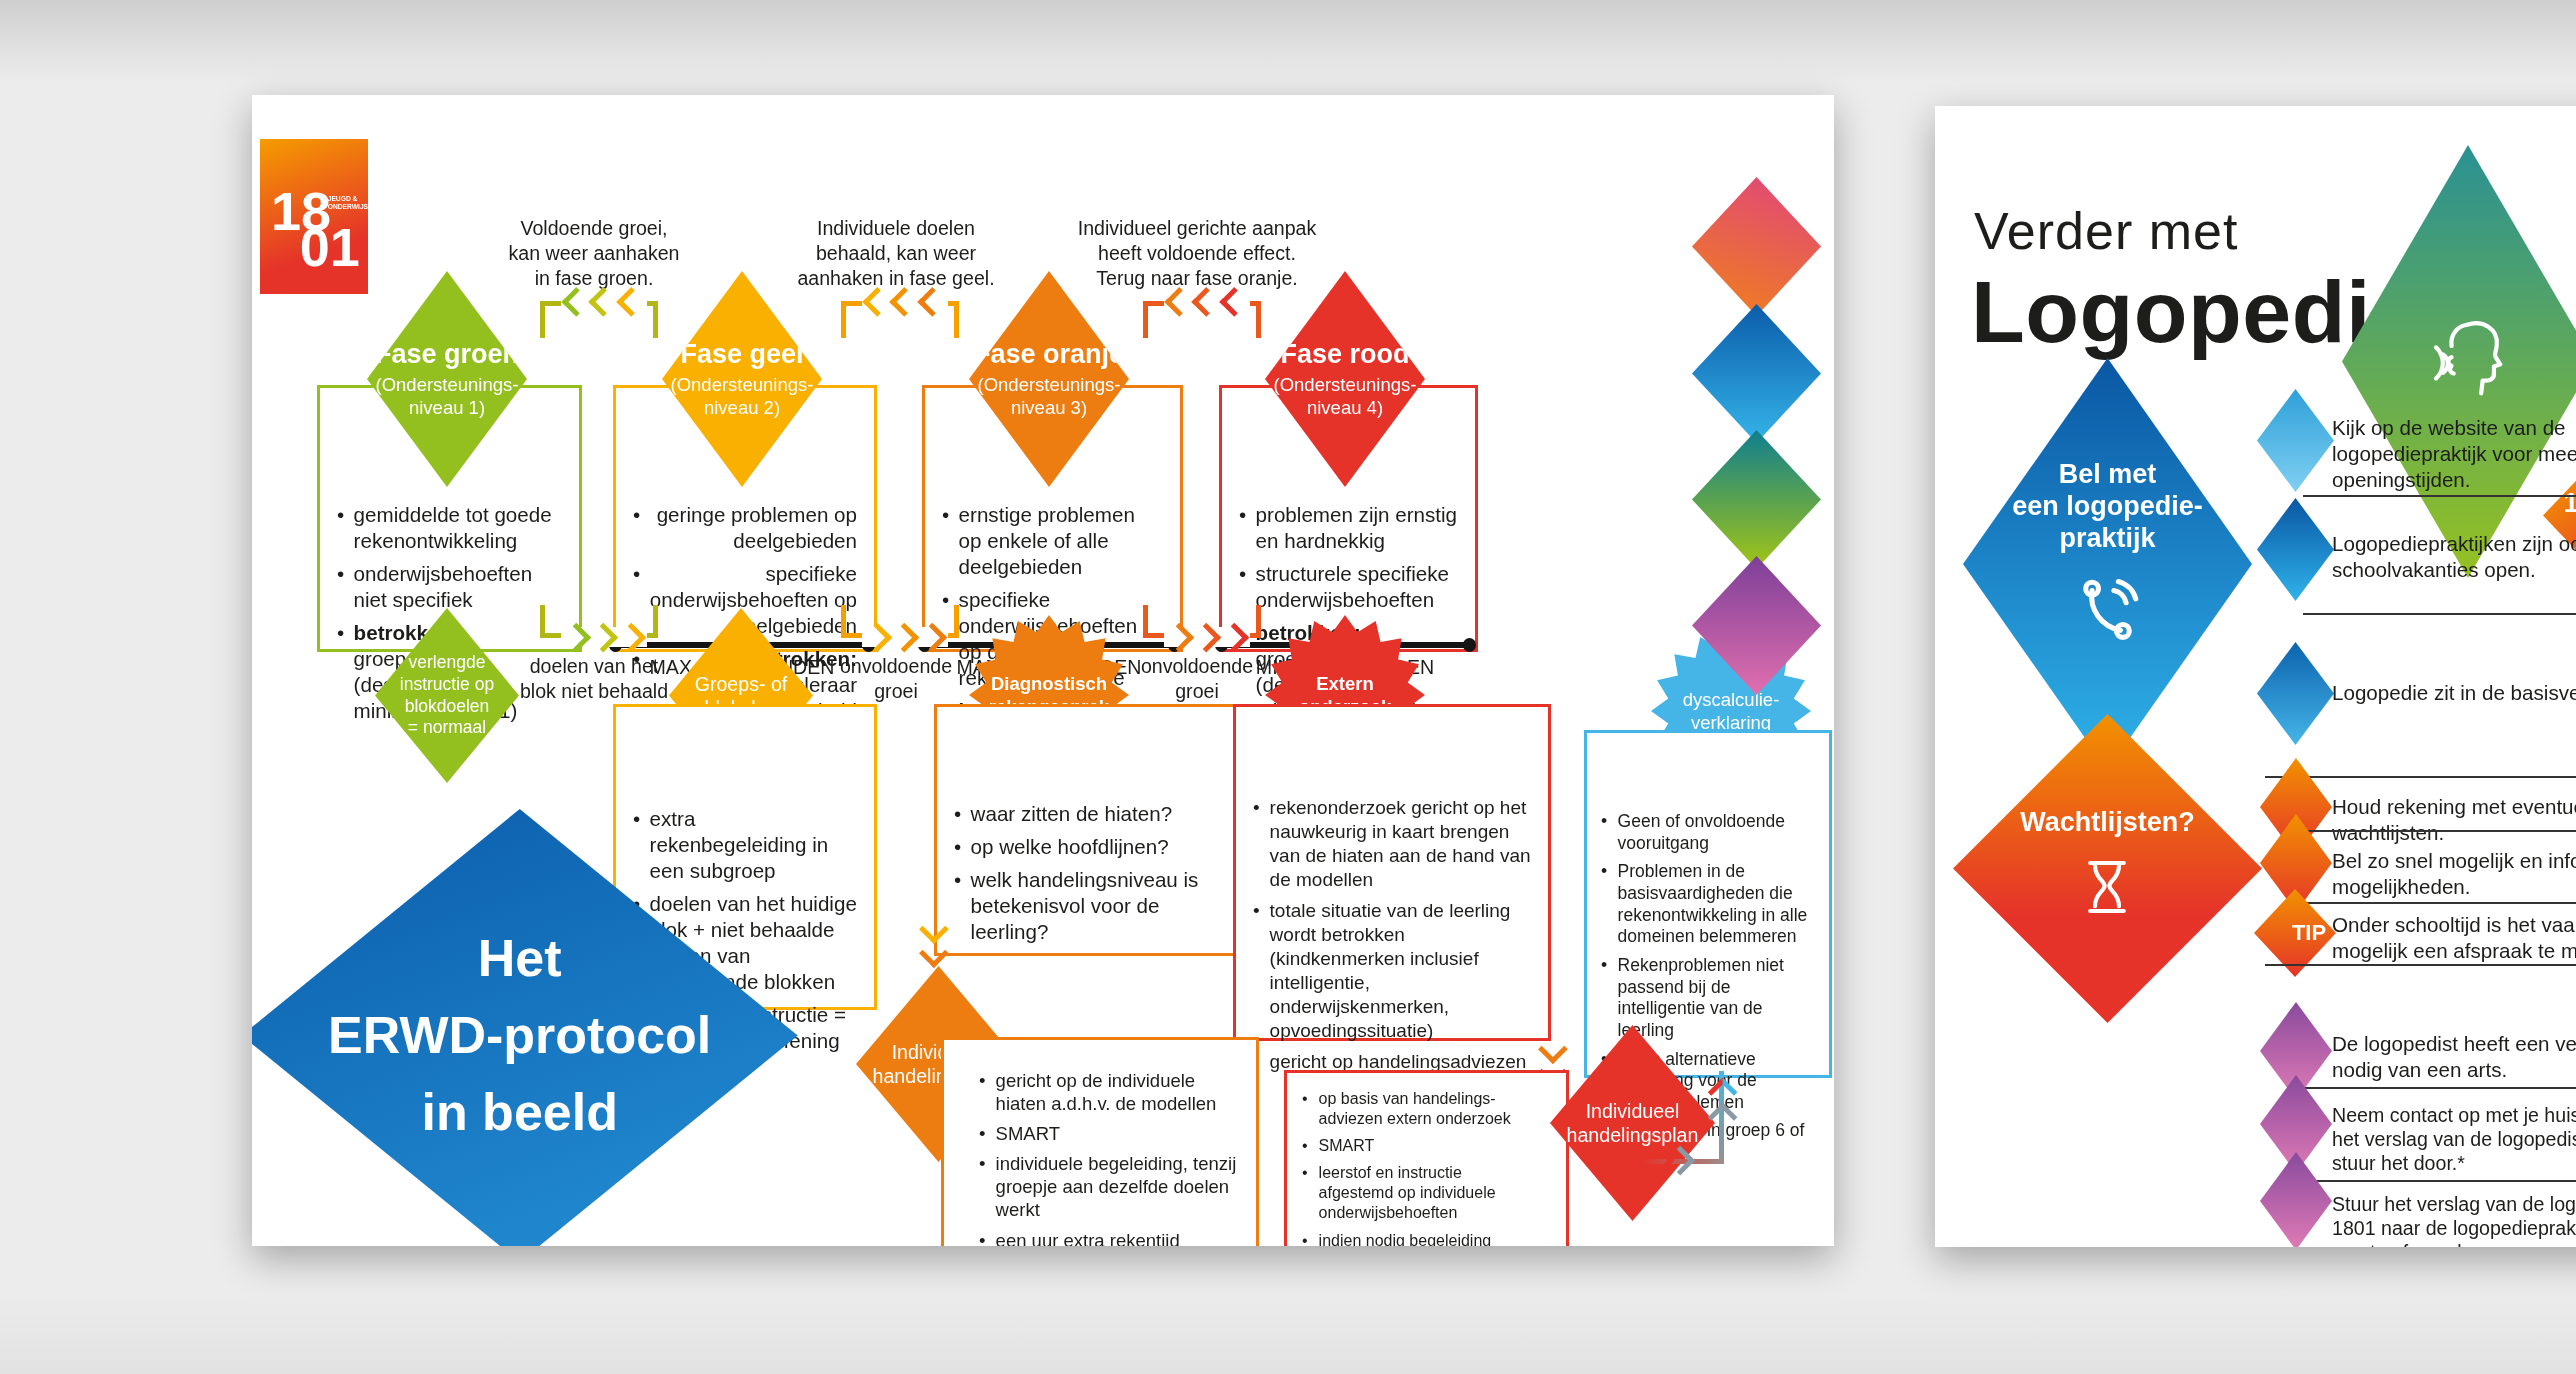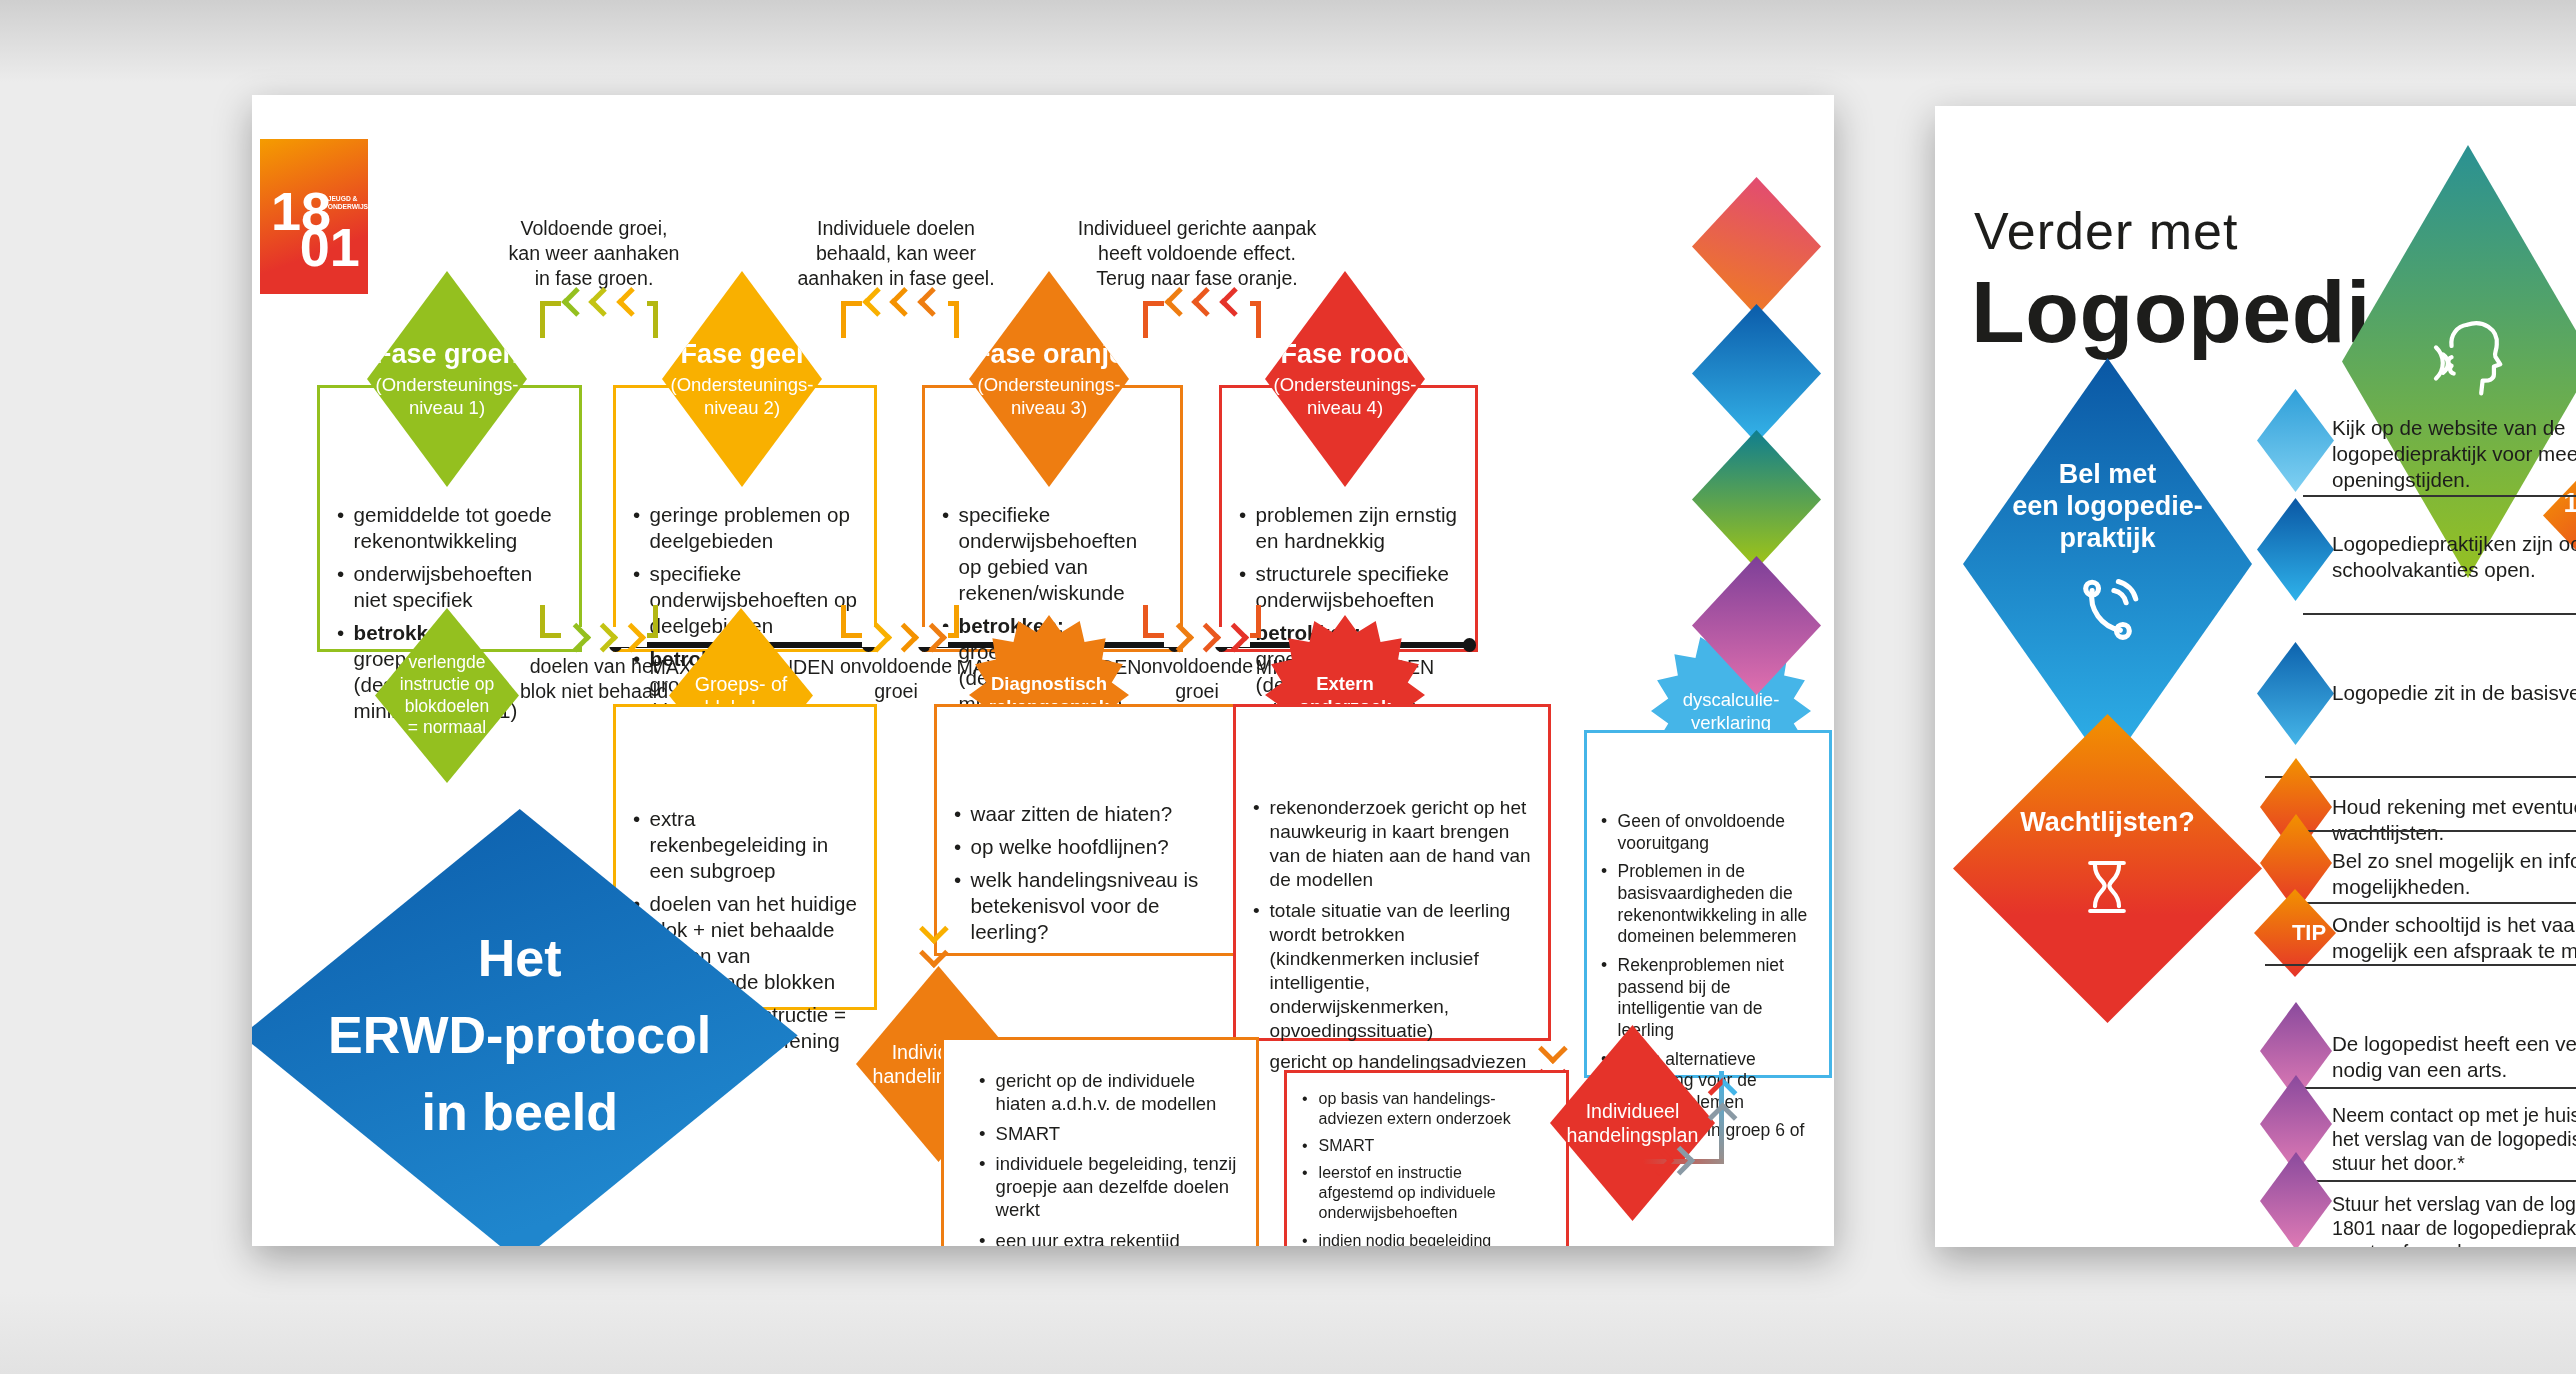--- a/index.html
+++ b/index.html
@@ -118,26 +118,27 @@
         <div class="fase-sub pre">(Ondersteunings-
 niveau 4)</div>
       </div>
   </div>
 
   <ul class="blts" style="left:82px;top:407px;width:227px;">
     <li><span>gemiddelde tot goede rekenontwikkeling</span></li>
     <li><span>onderwijsbehoeften niet specifiek</span></li>
     <li><b>betrokken:</b><span> groepsleraar (deskundigheid minimaal spoor 1)</span></li>
   </ul>
-  <ul class="blts" style="left:378px;top:407px;width:227px;">
+  <ul class="blts" style="left:378px;top:407px;width:227px;text-align:right;">
     <li><span>geringe problemen op deelgebieden</span></li>
     <li><span>specifieke onderwijsbehoeften op deelgebieden</span></li>
     <li><b>betrokken:</b><span> groepsleraar (deskundigheid minimaal spoor 2)</span></li>
   </ul>
   <ul class="blts" style="left:687px;top:407px;width:224px;">
+    <li><span>ernstige problemen op enkele of alle deelgebieden</span></li>
     <li><span>specifieke onderwijsbehoeften op gebied van rekenen/wiskunde</span></li>
     <li><b>betrokken:</b><span> groepsleraar (deskundigheid minimaal spoor 3), interne rekenspecialist</span></li>
   </ul>
   <ul class="blts" style="left:984px;top:407px;width:222px;">
     <li><span>problemen zijn ernstig en hardnekkig</span></li>
     <li><span>structurele specifieke onderwijsbehoeften</span></li>
     <li><b>betrokken:</b><span> groepsleraar (deskundigheid minimaal spoor 3), interne rekenspecialist, externe rekenspecialist</span></li>
   </ul>
 
   <div class="tl" style="left:361px;width:258px;"></div>

